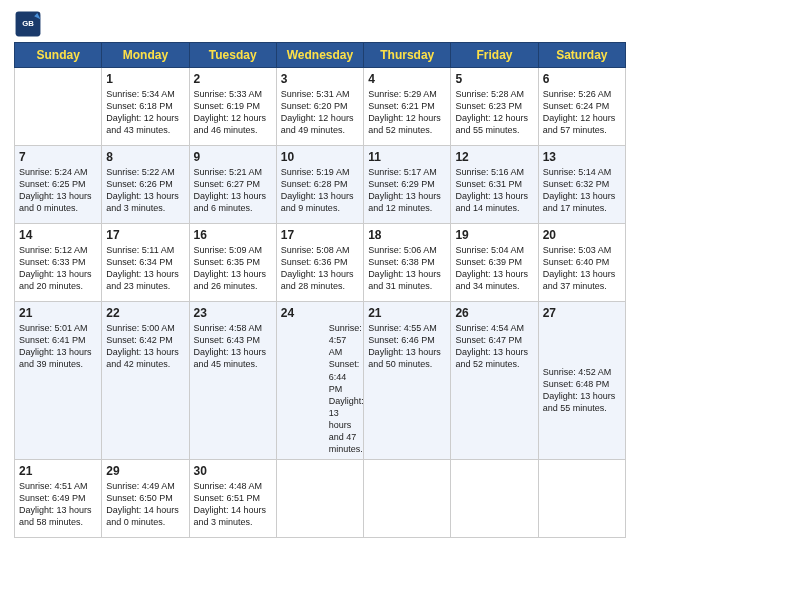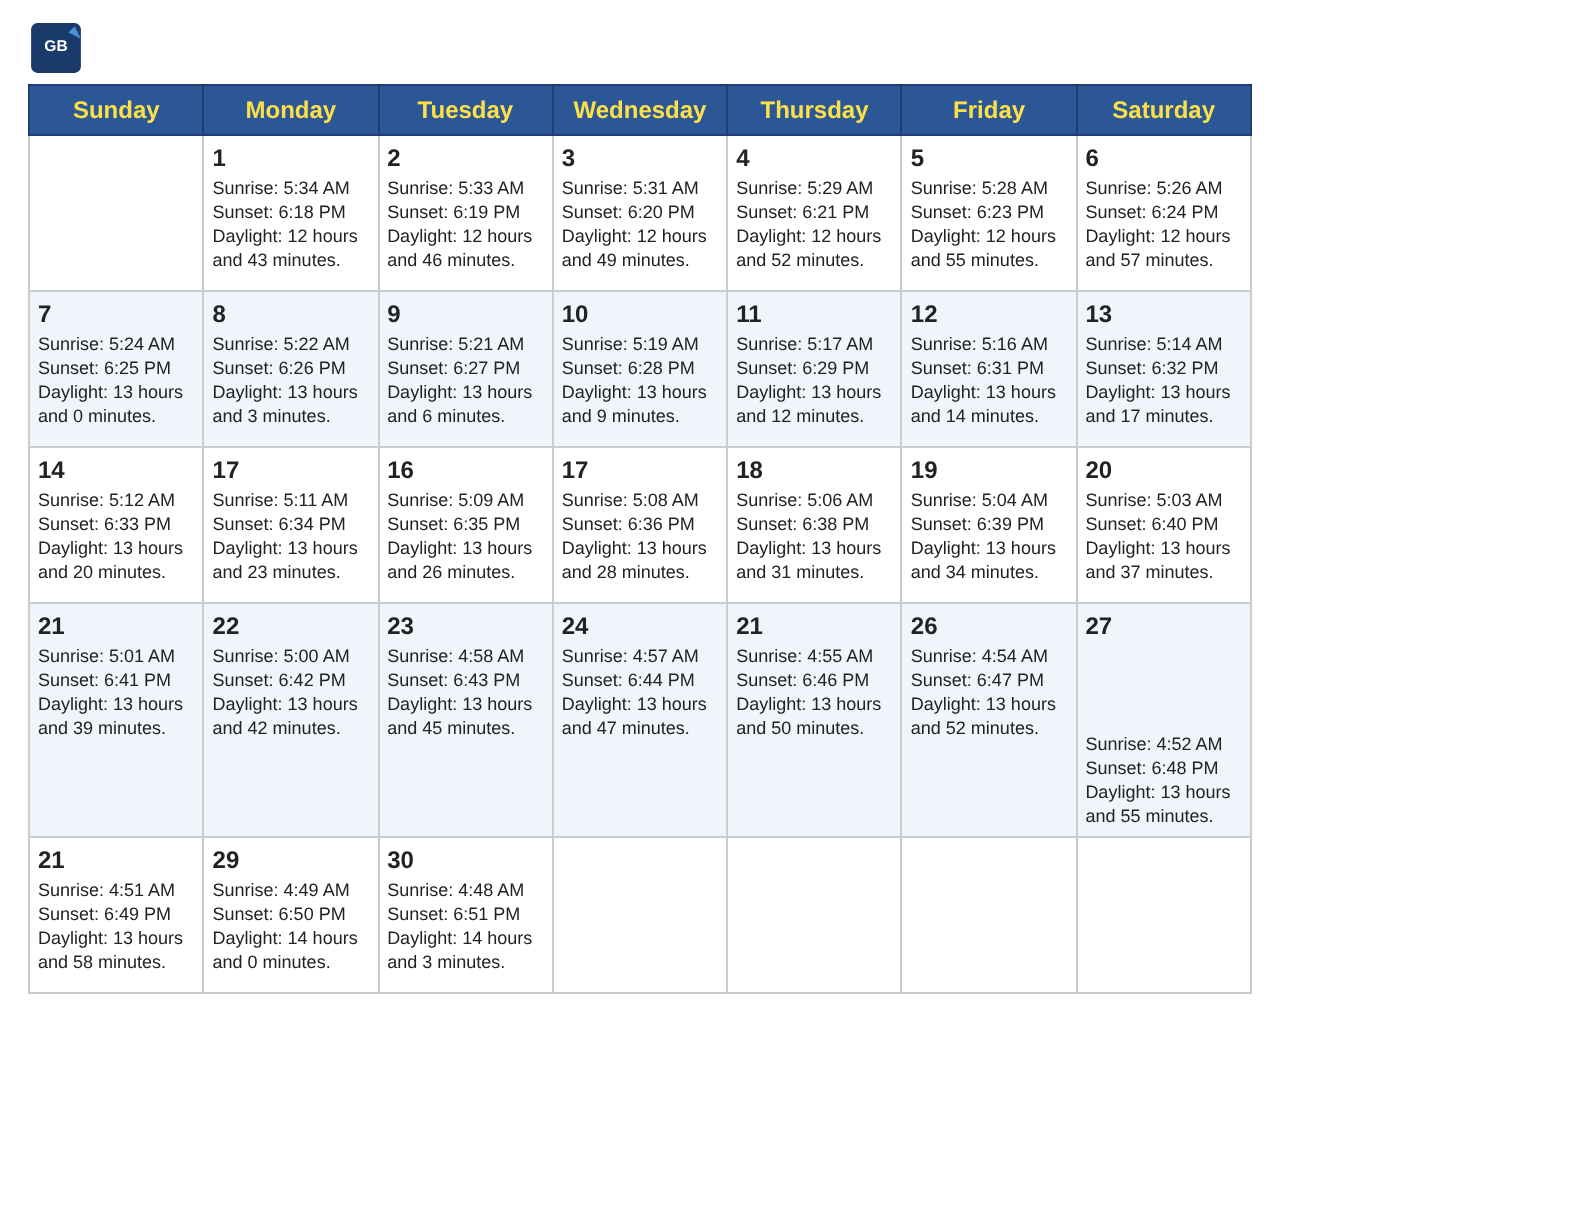--- a/index.html
+++ b/index.html
@@ -295,21 +295,21 @@
           </td>
           <td>
             <span class="day-num">23</span>
             <div class="cell-text" style="white-space: pre-line;">Sunrise: 4:58 AM
 Sunset: 6:43 PM
 Daylight: 13 hours
 and 45 minutes.</div>
           </td>
           <td>
             <span class="day-num">24</span>
-            <div class="cell-text" style="white-space: pre-line;">Sunrise: 4:57 AM
+            <div class="cell-text" style="white-space: pre-line; margin-left: 48px;">Sunrise: 4:57 AM
 Sunset: 6:44 PM
 Daylight: 13 hours
 and 47 minutes.</div>
           </td>
           <td>
             <span class="day-num">21</span>
             <div class="cell-text" style="white-space: pre-line;">Sunrise: 4:55 AM
 Sunset: 6:46 PM
 Daylight: 13 hours
 and 50 minutes.</div>

